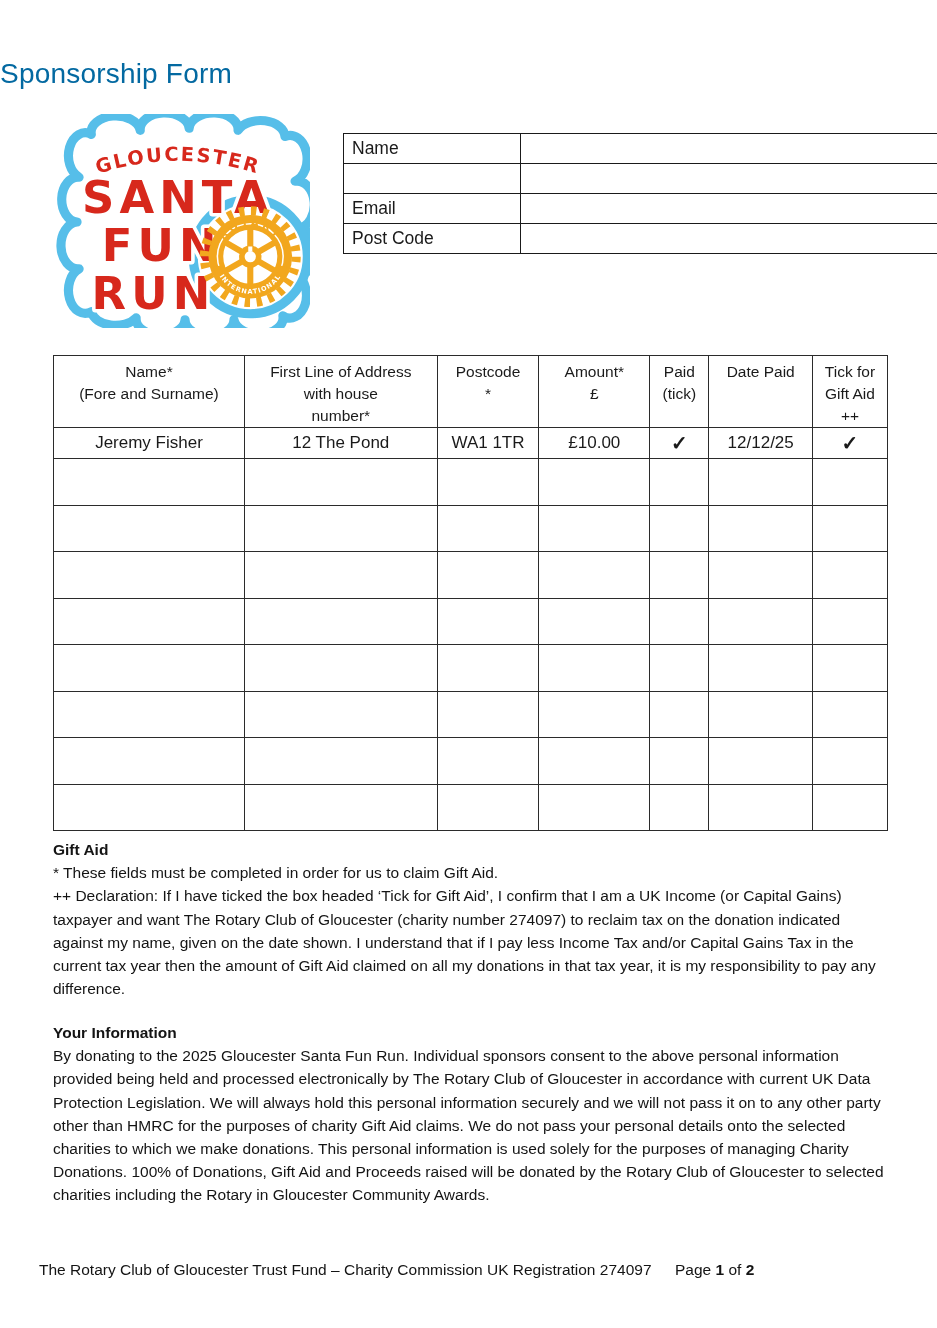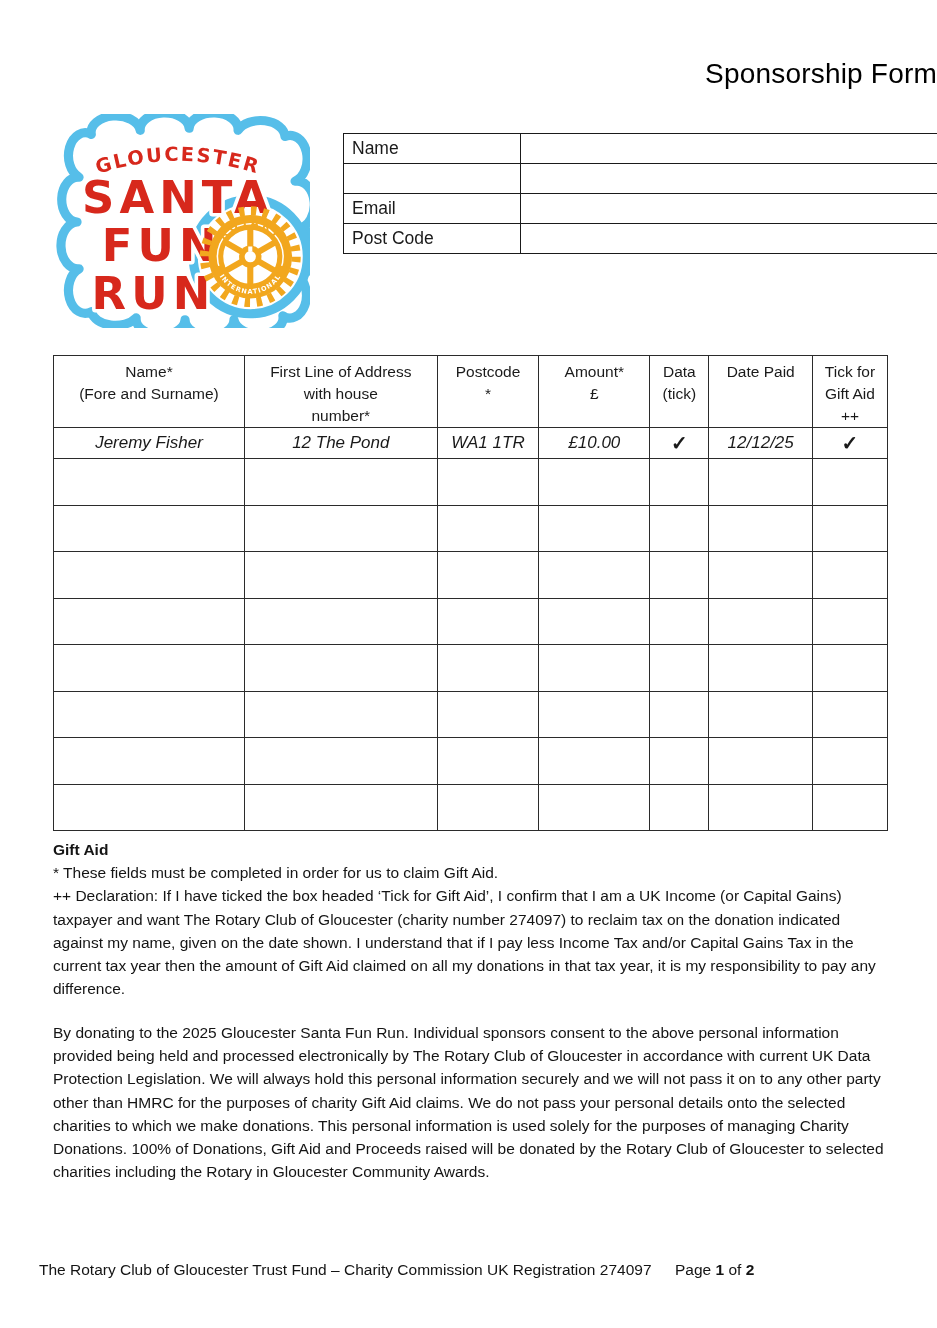--- a/index.html
+++ b/index.html
@@ -14,24 +14,24 @@
     width: 937px;
     height: 1328px;
     background: #ffffff;
     overflow: hidden;
   }
 
   
   .doc-title {
     position: absolute;
     top: 58px; left: 0; width: 937px;
-    text-align: right;
+    text-align: left;
     font-size: 28px;
     font-weight: 400;
-    color: #000000;
+    color: #0369a1;
     letter-spacing: 0.2px;
   }
 
   
   .logo-wrap {
     position: absolute;
     top: 114px; left: 54px;
     width: 256px; height: 214px;
   }
   .logo-wrap svg { width: 100%; height: 100%; }
@@ -101,21 +101,20 @@
     font-size: 15.5px;
     line-height: 22px;
     vertical-align: top;
     padding-top: 5px;
     height: 72px;
     white-space: pre-line;
   }
   .sponsor-table tr.entry-row td {
     height: 31px;
     font-size: 17px;
-    font-style: italic;
     vertical-align: middle;
   }
   .sponsor-table tr.entry-row td.tick {
     font-style: normal;
     font-weight: 700;
     font-size: 20px;
     line-height: 1;
   }
   .sponsor-table tr.empty-row td { height: 46.5px; }
 
@@ -245,21 +244,21 @@
       <tr>
         <th>Name*
 (Fore and Surname)</th>
         <th>First Line of Address
 with house
 number*</th>
         <th>Postcode
 *</th>
         <th>Amount*
 £</th>
-        <th>Data
+        <th>Paid
 (tick)</th>
         <th>Date Paid</th>
         <th>Tick for
 Gift Aid
 ++</th>
       </tr>
     </thead>
     <tbody>
       <tr class="entry-row">
         <td>Jeremy Fisher</td>
@@ -345,20 +344,21 @@
       </tbody>
   </table>
 
   <div class="text-section" id="gift-aid-section">
     <div class="heading">Gift Aid</div>
     <div>* These fields must be completed in order for us to claim Gift Aid.</div>
     <div>++ Declaration: If I have ticked the box headed ‘Tick for Gift Aid’, I confirm that I am a UK Income (or Capital Gains) taxpayer and want The Rotary Club of Gloucester (charity number 274097) to reclaim tax on the donation indicated against my name, given on the date shown. I understand that if I pay less Income Tax and/or Capital Gains Tax in the current tax year then the amount of Gift Aid claimed on all my donations in that tax year, it is my responsibility to pay any difference.</div>
   </div>
 
   <div class="text-section" id="your-info-section">
+    <div class="heading">Your Information</div>
     <div>By donating to the 2025 Gloucester Santa Fun Run. Individual sponsors consent to the above personal information provided being held and processed electronically by The Rotary Club of Gloucester in accordance with current UK Data Protection Legislation. We will always hold this personal information securely and we will not pass it on to any other party other than HMRC for the purposes of charity Gift Aid claims. We do not pass your personal details onto the selected charities to which we make donations. This personal information is used solely for the purposes of managing Charity Donations. 100% of Donations, Gift Aid and Proceeds raised will be donated by the Rotary Club of Gloucester to selected charities including the Rotary in Gloucester Community Awards.</div>
   </div>
 
   <div class="footer">
     <span>The Rotary Club of Gloucester Trust Fund – Charity Commission UK Registration 274097</span>
     <span class="page-info">
       <span>Page</span>
       <b>1</b>
       <span>of</span>
       <b>2</b>

